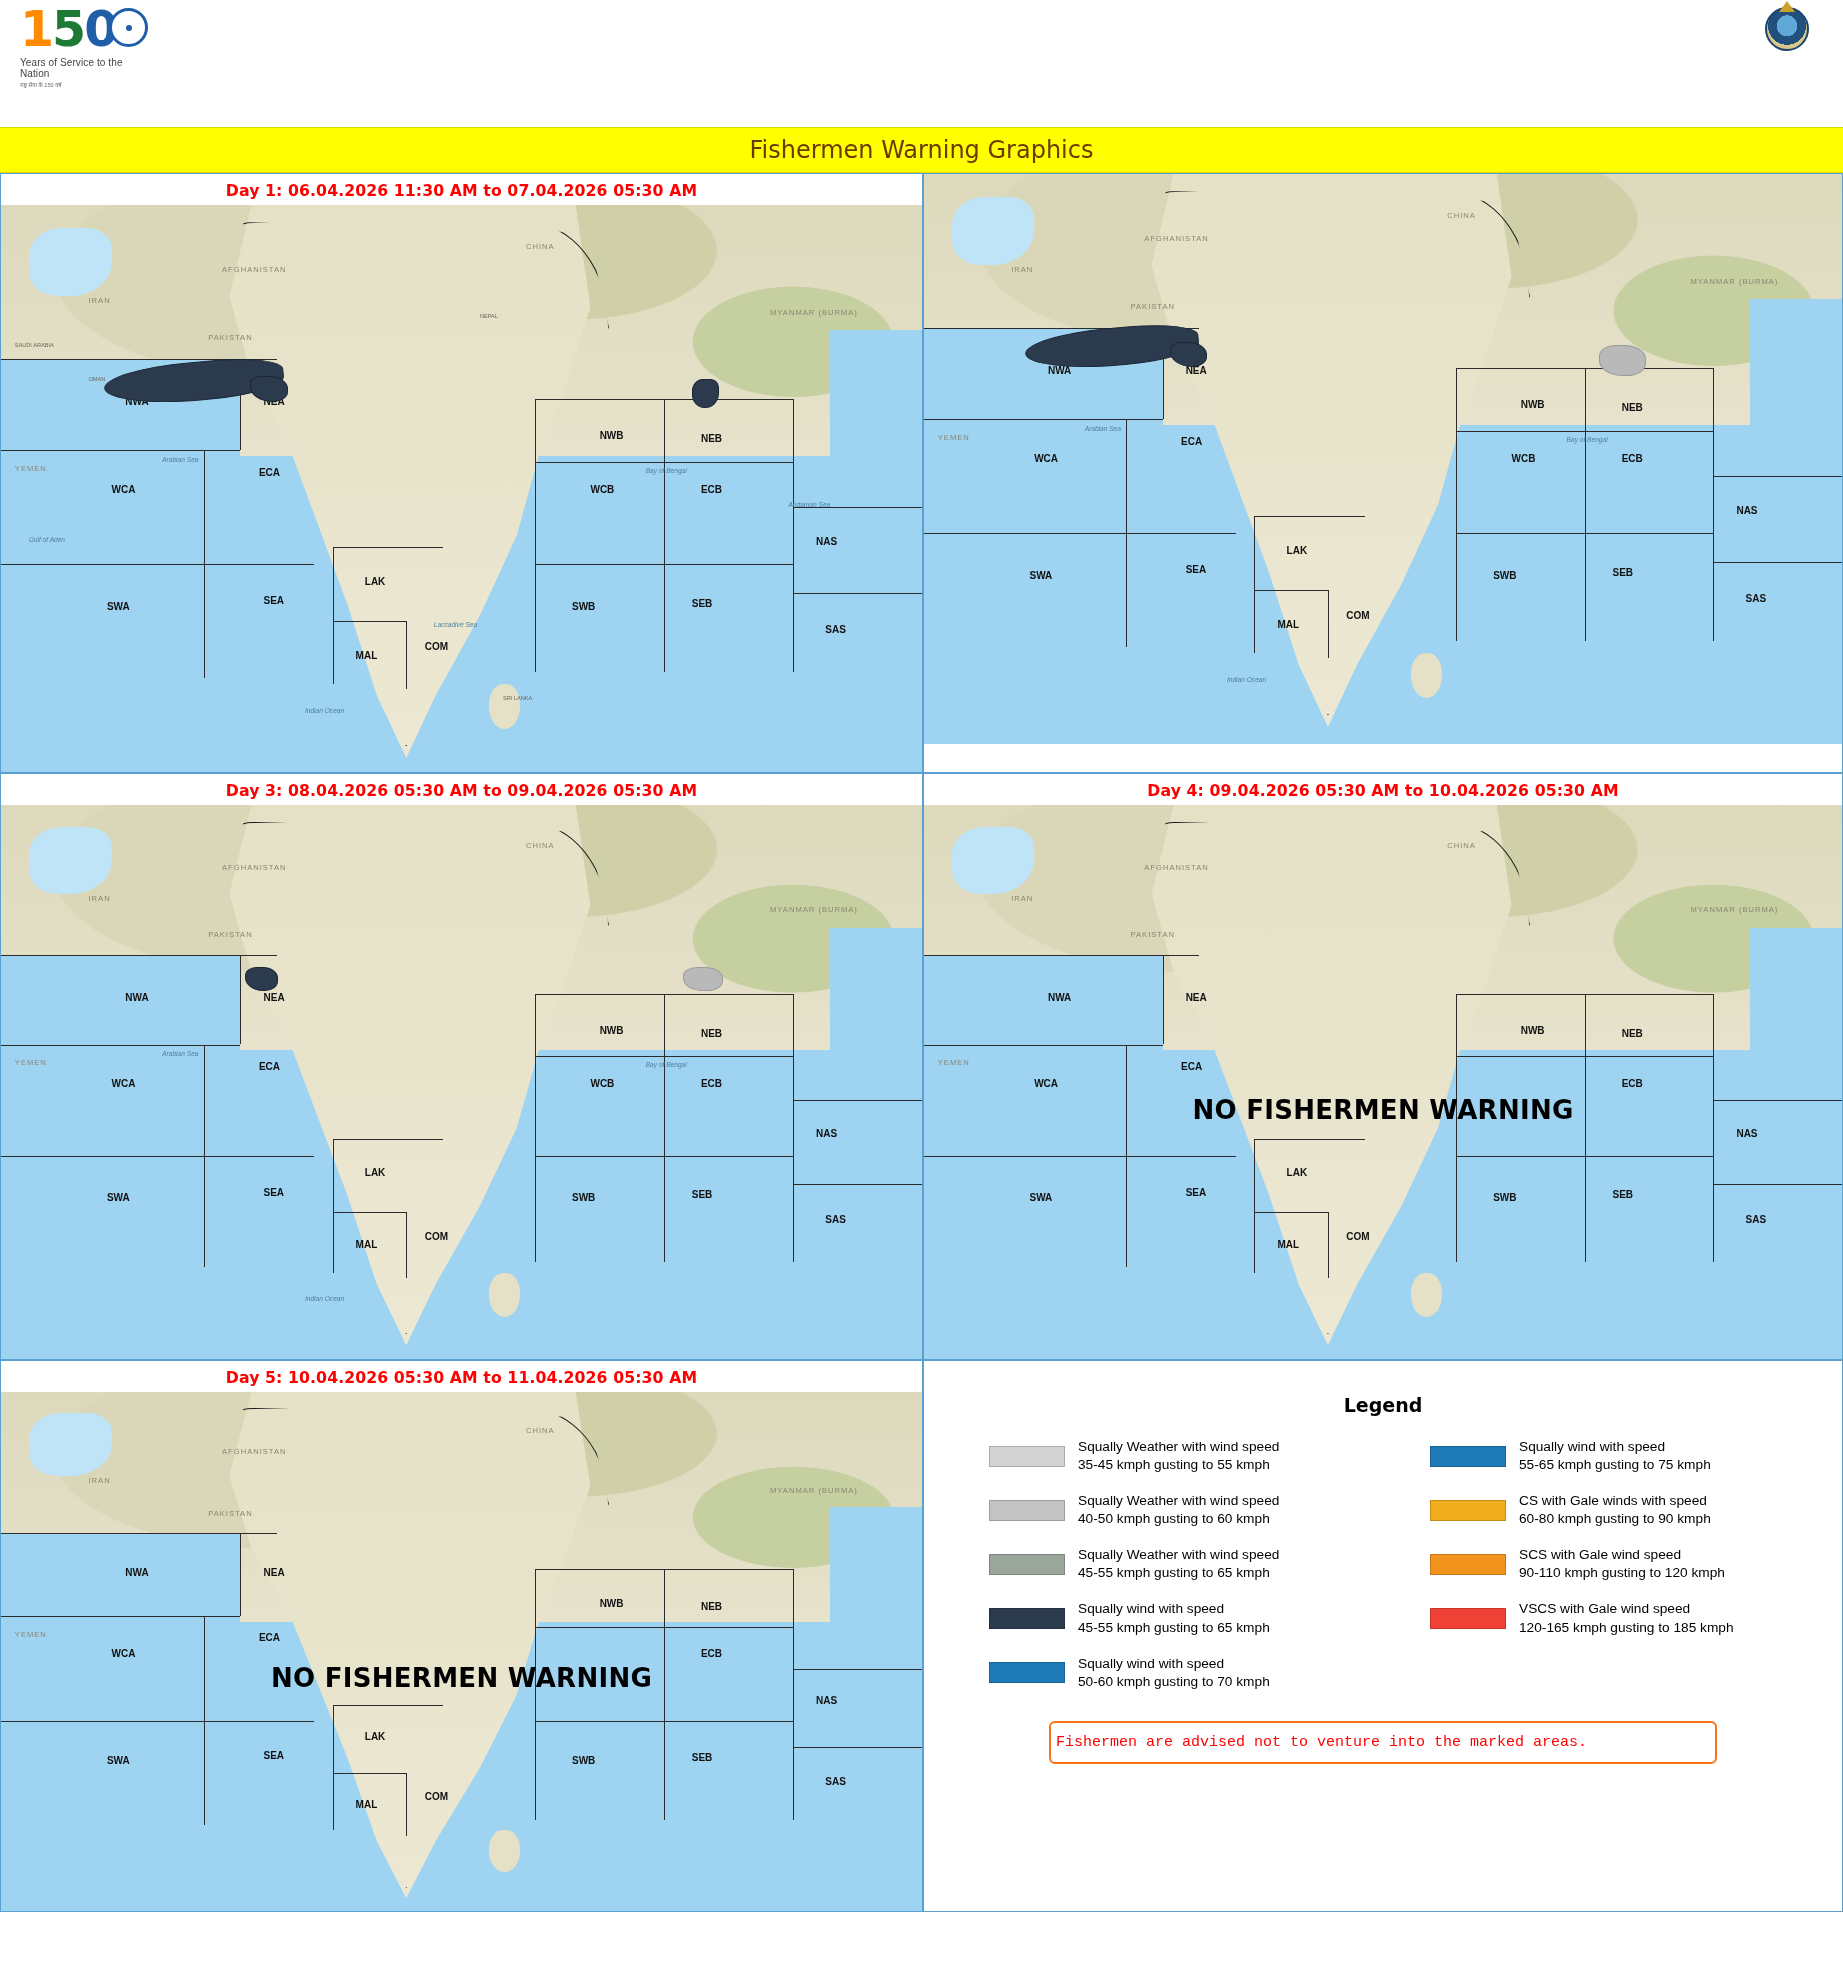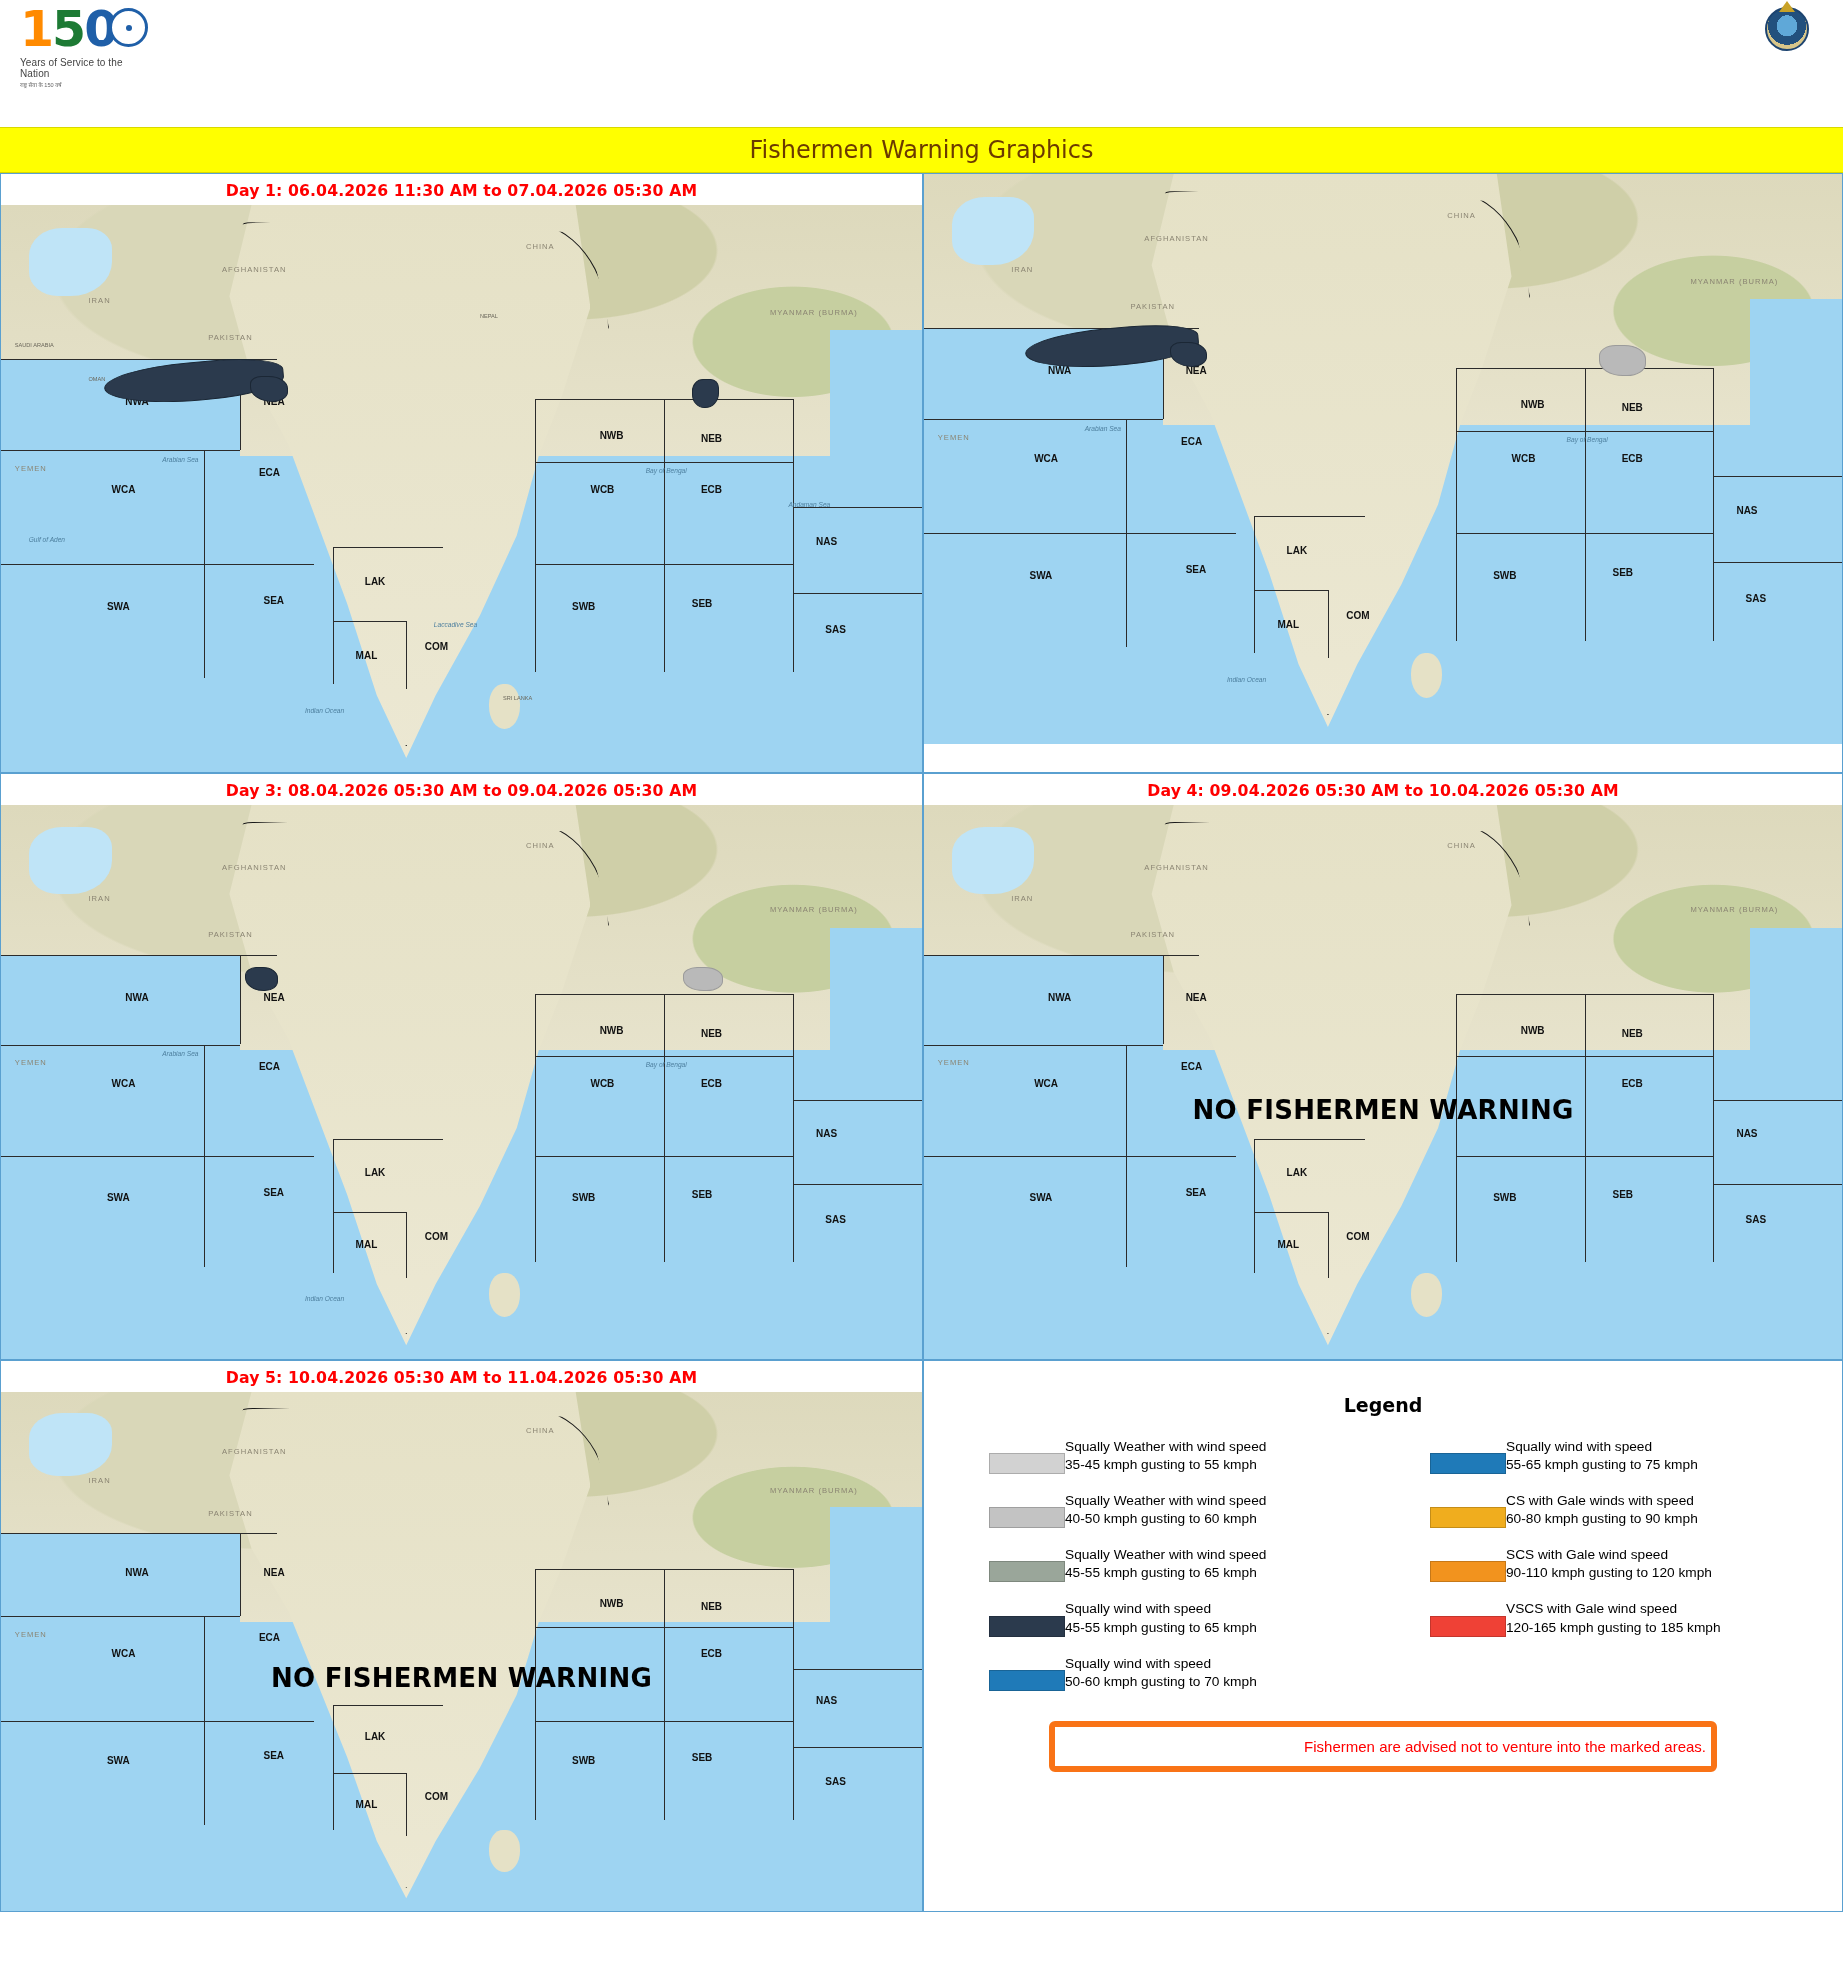--- a/index.html
+++ b/index.html
@@ -274,46 +274,47 @@
   }
   .legend-grid {
     display: grid;
     grid-template-columns: 1fr 1fr;
     column-gap: 30px;
     row-gap: 18px;
     padding: 0 5px;
   }
   .legend-item {
     display: flex;
-    align-items: flex-end;
+    align-items: center;
+    gap: 13px;
     padding-left: 32px;
   }
   .swatch {
     width: 76px;
     height: 21px;
     flex: 0 0 76px;
     border: 0.5px solid rgba(0,0,0,.18);
   }
   .legend-text {
     font-size: 13.7px;
     line-height: 1.32;
     color: #000;
     font-family: "Liberation Sans", sans-serif;
     white-space: pre-line;
   }
   .advisory {
     margin: 30px auto 0;
     width: 668px;
-    border: 6px solid #f97316;
+    border: 2px solid #f97316;
     border-radius: 6px;
-    text-align: right;
+    text-align: left;
     padding: 11px 5px;
     color: #ff0000;
     font-size: 15px;
-    font-family: Liberation Sans, sans-serif;
+    font-family: Liberation Mono, monospace;
   }
 </style>
 </head>
 <body>
 
 <div class="top-bar">
   <div class="logo-150">
     <div class="numtext">
       <span class="d1">1</span><span class="d2">5</span><span class="d3">0</span>
     </div>

